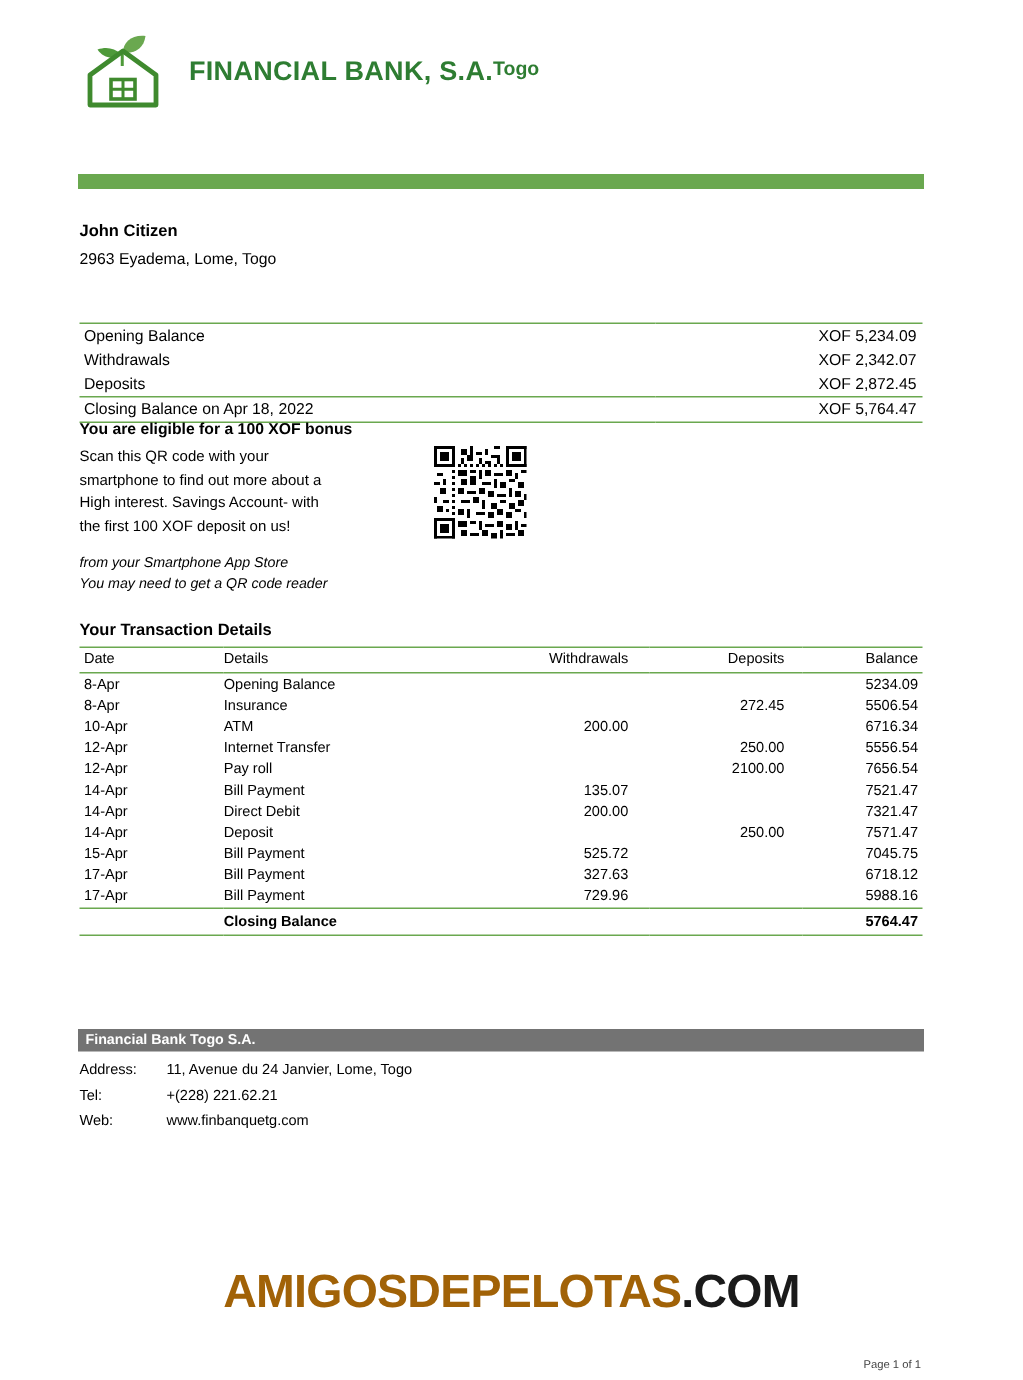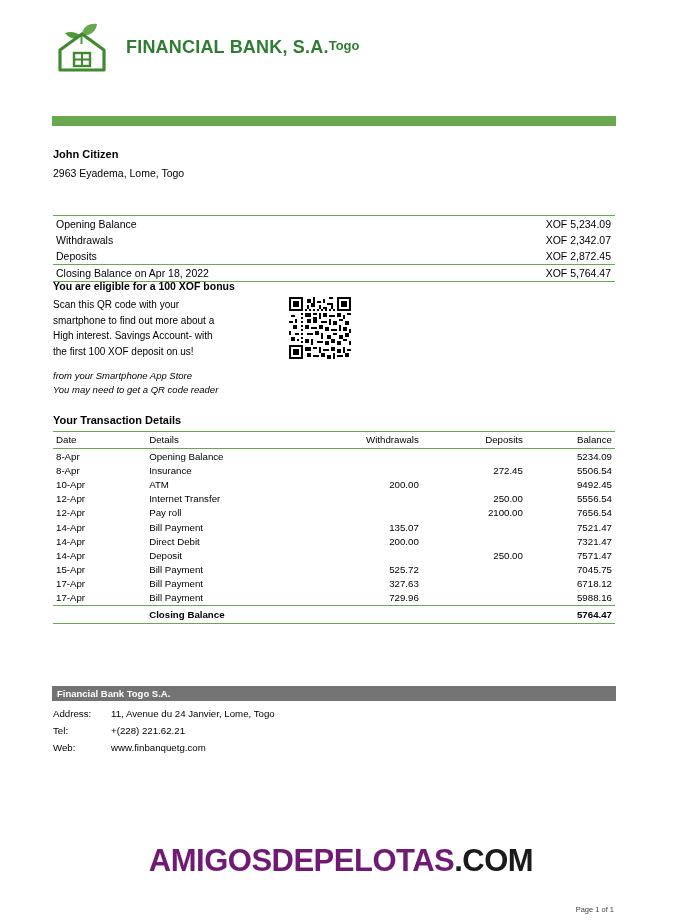--- a/index.html
+++ b/index.html
@@ -203,21 +203,21 @@
     position: absolute;
     left: 0;
     top: 843px;
     width: 682px;
     text-align: center;
     font-size: 31px;
     font-weight: bold;
     letter-spacing: -0.5px;
     font-family: "Liberation Sans", sans-serif;
   }
-  .wm-green { color: #701a75; }
+  .wm-green { color: #a16207; }
   .wm-dark { color: #1a1a1a; }
 
   .page-num {
     position: absolute;
     right: 68px;
     bottom: 6px;
     font-size: 7.5px;
     color: #444;
   }
 </style>
@@ -434,21 +434,21 @@
         <td class="c-det">Insurance</td>
         <td class="c-wd"></td>
         <td class="c-dep">272.45</td>
         <td class="c-bal">5506.54</td>
       </tr>
       <tr>
         <td class="c-date">10-Apr</td>
         <td class="c-det">ATM</td>
         <td class="c-wd">200.00</td>
         <td class="c-dep"></td>
-        <td class="c-bal">9492.45</td>
+        <td class="c-bal">6716.34</td>
       </tr>
       <tr>
         <td class="c-date">12-Apr</td>
         <td class="c-det">Internet Transfer</td>
         <td class="c-wd"></td>
         <td class="c-dep">250.00</td>
         <td class="c-bal">5556.54</td>
       </tr>
       <tr>
         <td class="c-date">12-Apr</td>

